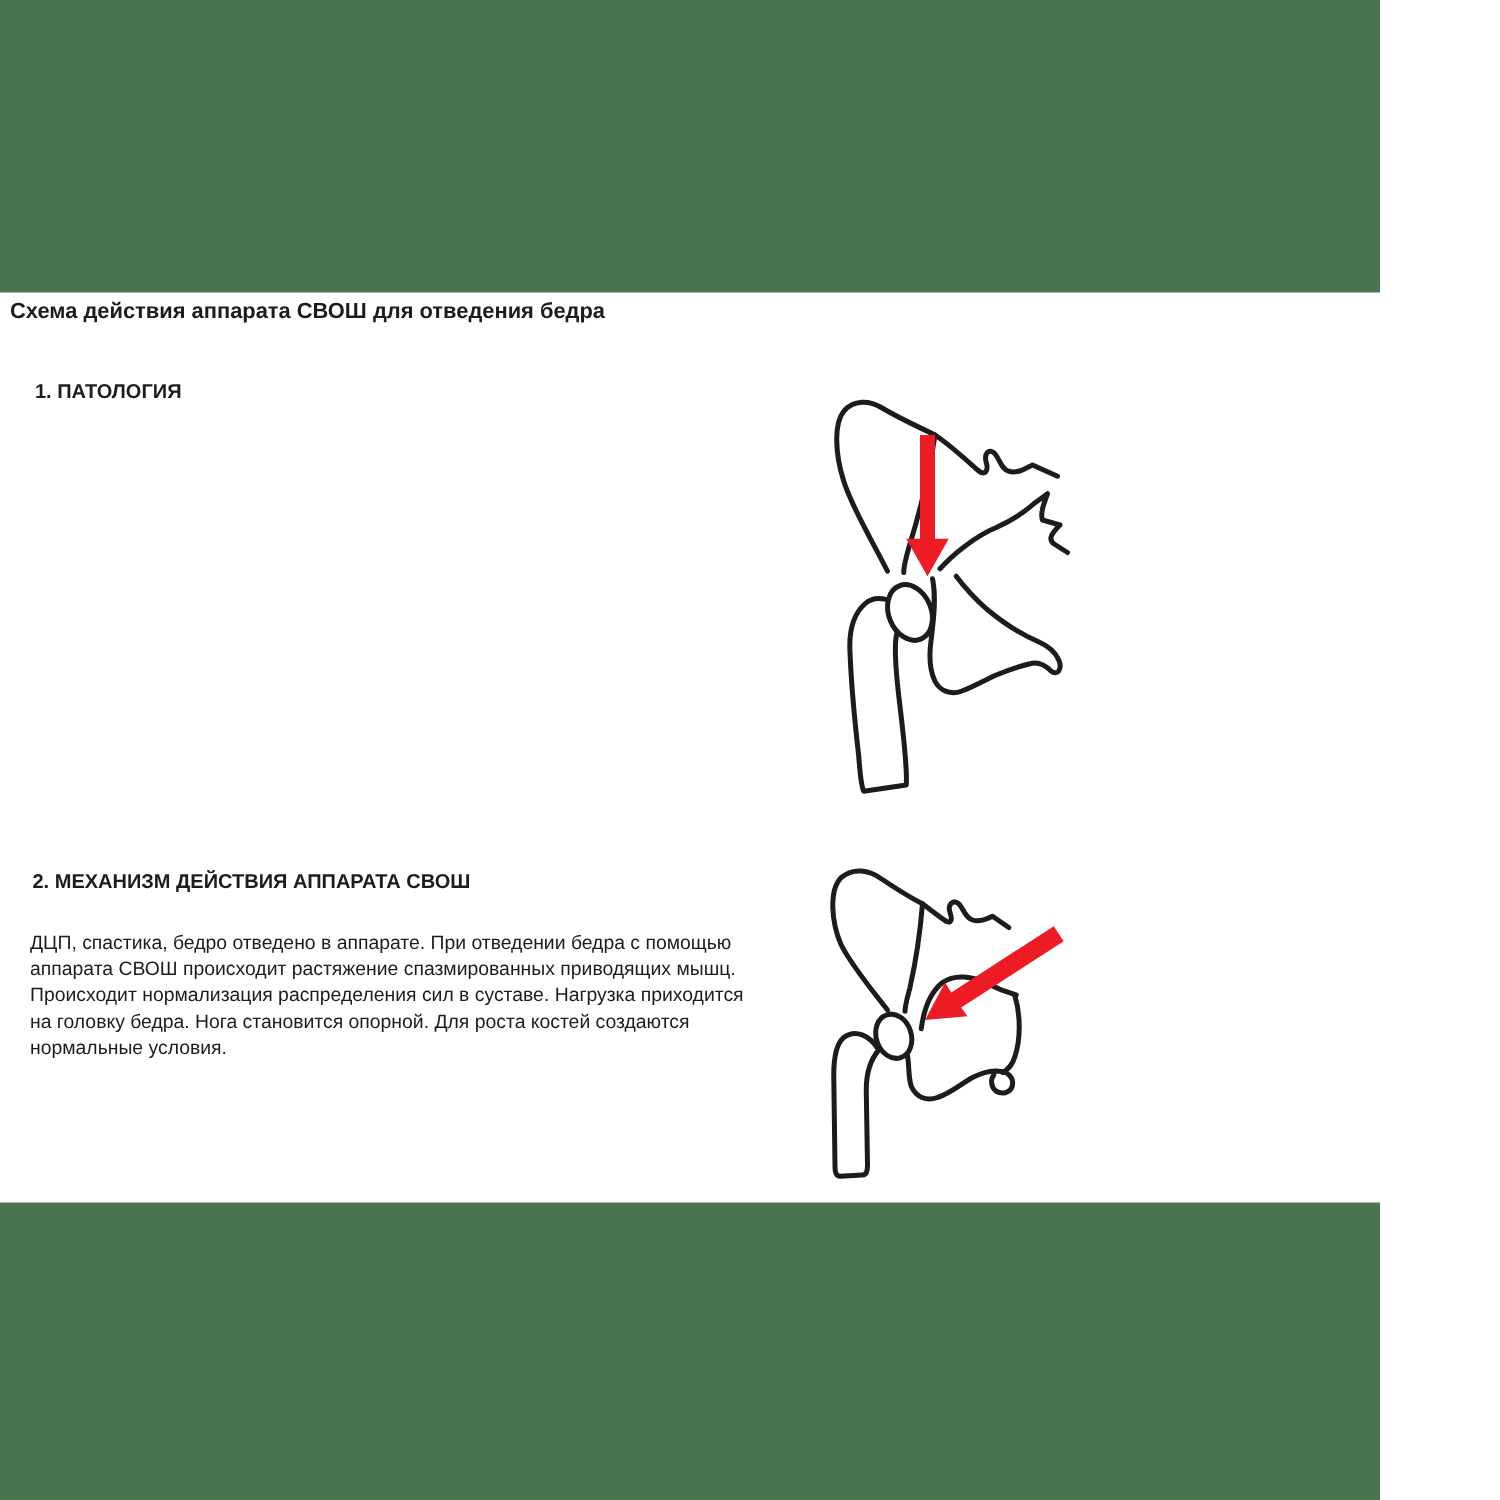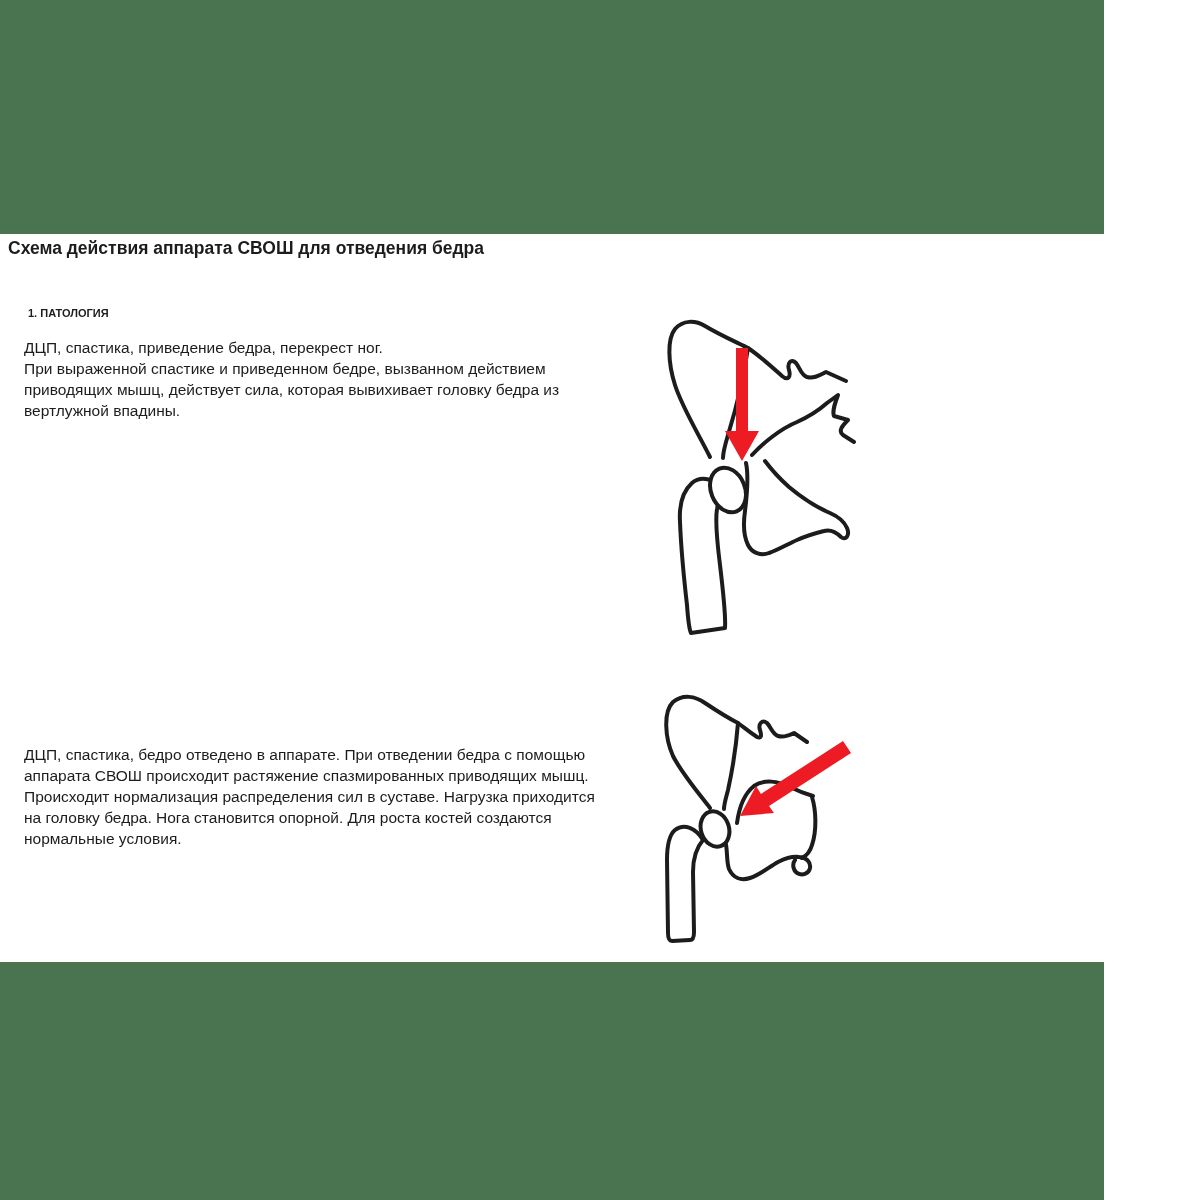--- a/index.html
+++ b/index.html
@@ -2,63 +2,60 @@
 <html><head>
 <meta charset="utf-8">
 <style>
   html,body{margin:0;padding:0;}
   body{width:1200px;height:1200px;background:#ffffff;font-family:"Liberation Sans",sans-serif;}
   .stage{position:relative;width:1104px;height:1200px;background:#ffffff;overflow:hidden;}
   .band{position:absolute;left:0;width:1200px;background:#4a7350;}
   .band-top{top:0;height:234px;}
   .band-bottom{top:962px;height:238px;}
   .doc-title{position:absolute;left:8px;top:237px;font-size:17.5px;font-weight:bold;color:#1c1c1c;line-height:22px;}
-  .sec-heading{position:absolute;font-size:11px;font-weight:bold;color:#1c1c1c;line-height:21px;}
+  .sec-heading{position:absolute;font-size:16px;font-weight:bold;color:#1c1c1c;line-height:21px;}
   .sec1-heading{left:28px;top:303px;}
   .sec2-heading{left:26px;top:695px;}
   .sec-body{position:absolute;font-size:15.5px;color:#1c1c1c;line-height:21px;white-space:pre-line;}
   .sec1-body{left:24px;top:337px;width:620px;}
   .sec2-body{left:24px;top:732px;width:640px;margin-top:12px;}
   .fig{position:absolute;}
   .fig1{left:640px;top:315px;width:270px;height:330px;}
   .fig2{left:640px;top:690px;width:250px;height:270px;}
 </style>
 </head>
 <body>
 
 <div class="stage">
 
   <div class="band band-top" style="background-color: rgb(74, 115, 80);"></div>
 
   <div class="doc-title">Схема действия аппарата СВОШ для отведения бедра</div>
 
   <div class="sec-heading sec1-heading">1. ПАТОЛОГИЯ</div>
-  <div class="sec-body sec1-body">ДЦП, спастика, приведение бедра, перекрест ног.
-При выраженной спастике и приведенном бедре, вызванном действием
-приводящих мышц, действует сила, которая вывихивает головку бедра из
-вертлужной впадины.</div>
 
   <svg class="fig fig1" viewBox="0 0 270 330">
     <g fill="none" stroke="#1c1c1c" stroke-width="4" stroke-linecap="round" stroke-linejoin="round">
 
       <path d="M 70,142 C 58,118 42,92 35,70 C 28,48 27,24 35,14 C 43,5 55,5 65,11 C 80,20 96,27 108,33 C 104,60 96,94 88,120 C 85,130 83,137 83,143"></path>
 
       <path d="M 108,33 C 120,41 132,52 142,61 C 148,66 151,62 149,55 C 147,48 151,43 156,48 C 160,53 161,60 167,62 C 174,64 180,60 186,57 L 206,66"></path>
 
       <path d="M 112,140 C 122,129 140,114 157,107 C 168,102 178,96 187,88 L 198,80 C 195,88 192,96 194,101 L 208,105 C 202,111 198,116 203,120 L 214,127"></path>
 
       <path d="M 106,148 C 109,162 107,180 105,196 C 103,210 104,222 108,230 C 112,238 121,241 129,238 C 138,235 148,229 157,225 C 166,221 176,218 184,216 C 191,214 197,218 201,222 C 206,226 210,220 207,213 C 204,206 197,201 190,198 C 176,192 161,182 149,172 C 140,164 131,154 125,146"></path>
 
       <path fill="#ffffff" d="M 86,176 C 76,164 61,160 52,168 C 43,176 39,190 40,207 C 41,232 44,264 47,290 C 48,304 49,314 51,318 L 85,313 C 86,300 83,275 80,250 C 77,226 75,206 77,194 C 78,186 81,180 86,176 Z"></path>
 
       <ellipse fill="#ffffff" cx="88" cy="175" rx="17" ry="23" transform="rotate(-22 88 175)"></ellipse>
     </g>
     <polygon points="96,33 108,33 108,116 119,116 102,146 85,116 96,116" fill="#ed1c24" stroke="none"></polygon>
   </svg>
 
+  <div class="sec-heading sec2-heading">2. МЕХАНИЗМ ДЕЙСТВИЯ АППАРАТА СВОШ</div>
   <div class="sec-body sec2-body">ДЦП, спастика, бедро отведено в аппарате. При отведении бедра с помощью
 аппарата СВОШ происходит растяжение спазмированных приводящих мышц.
 Происходит нормализация распределения сил в суставе. Нагрузка приходится
 на головку бедра. Нога становится опорной. Для роста костей создаются
 нормальные условия.</div>
 
   <svg class="fig fig2" viewBox="0 0 250 270">
     <g fill="none" stroke="#1c1c1c" stroke-width="4" stroke-linecap="round" stroke-linejoin="round">
 
       <path d="M 70,118 C 56,100 41,82 33,66 C 25,48 23,22 33,12 C 43,4 55,6 65,13 C 77,21 88,28 98,33 C 96,58 92,82 88,100 C 86,108 84,114 84,119"></path>

